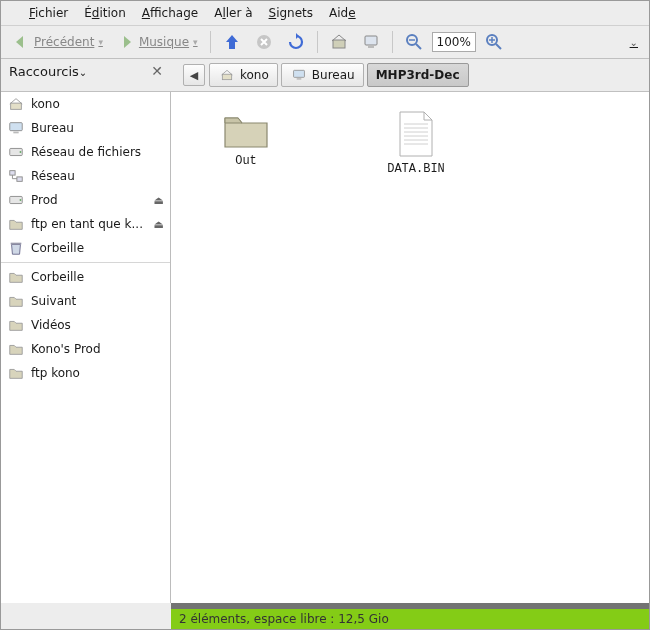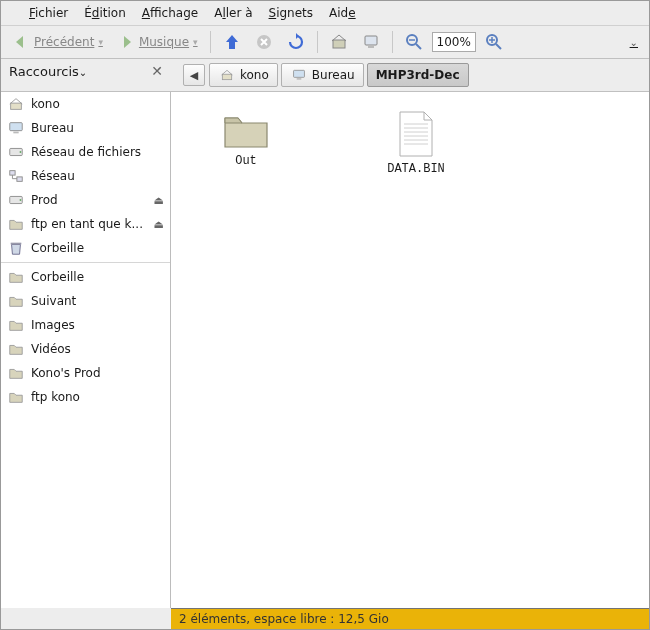--- a/index.html
+++ b/index.html
@@ -75,21 +75,21 @@
     .side-divider { height: 1px; background: #d6d6d6; margin: 2px 0; }
     .content {
       flex: 1; background: #fff; position: relative; overflow: auto;
       border-top: 0;
     }
     .icon-grid { display: flex; gap: 80px; padding: 18px 30px; align-items: flex-start; font-family: Liberation Mono, monospace; }
     .fs-item { display: flex; flex-direction: column; align-items: center; width: 90px; gap: 4px; }
     .fs-label { text-align: center; font-size: 12px; }
     
     .statusbar {
-      border-top: 1px solid #737373; background: #eab308;
+      border-top: 6px solid #737373; background: #84cc16;
       padding: 3px 8px; font-size: 12px; color: #333;
       margin-left: 170px;
     }
     
     svg { display: block; }
     .sidebar-head-row {
       display:flex; align-items:center; padding:0 2px 0 0; gap:4px;
     }
     .sidebar-head-row .closex { margin-left:auto; }
   </style>
@@ -310,28 +310,20 @@
           </span>
           <span>Corbeille</span>
         </div>
         <div class="side-item">
           <span class="icon">
             <svg width="16" height="16" viewBox="0 0 18 18">
               <path d="M2 5 L7 5 L9 7 L16 7 L16 15 L2 15 Z" fill="#d8d4bc" stroke="#999"></path>
             </svg>
           </span>
           <span>Suivant</span>
-        </div>
-        <div class="side-item">
-          <span class="icon">
-            <svg width="16" height="16" viewBox="0 0 18 18">
-              <path d="M2 5 L7 5 L9 7 L16 7 L16 15 L2 15 Z" fill="#d8d4bc" stroke="#999"></path>
-            </svg>
-          </span>
-          <span>Images</span>
         </div>
         <div class="side-item">
           <span class="icon">
             <svg width="16" height="16" viewBox="0 0 18 18">
               <path d="M2 5 L7 5 L9 7 L16 7 L16 15 L2 15 Z" fill="#d8d4bc" stroke="#999"></path>
             </svg>
           </span>
           <span>Vidéos</span>
         </div>
         <div class="side-item">

